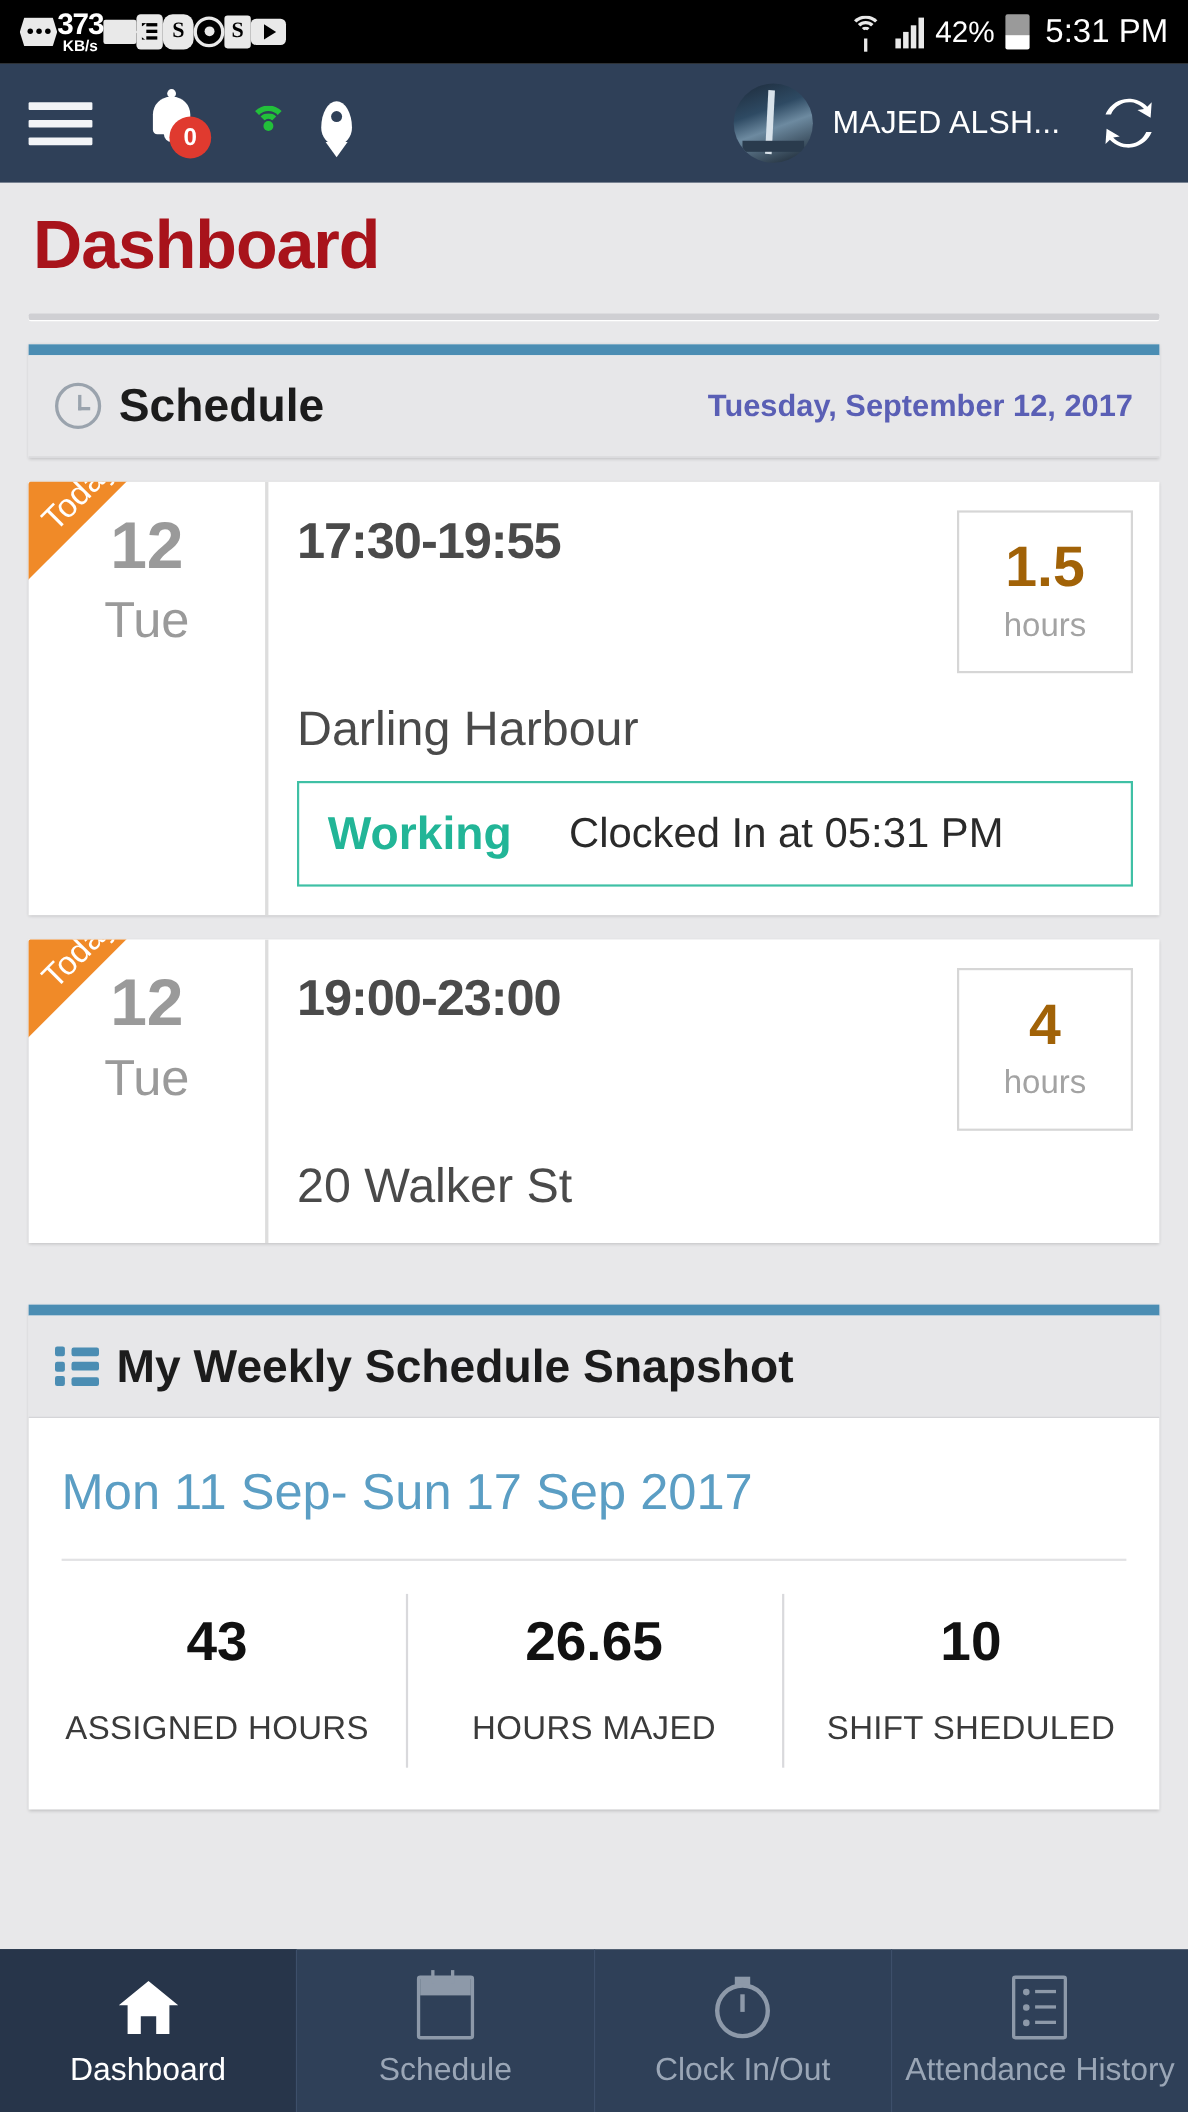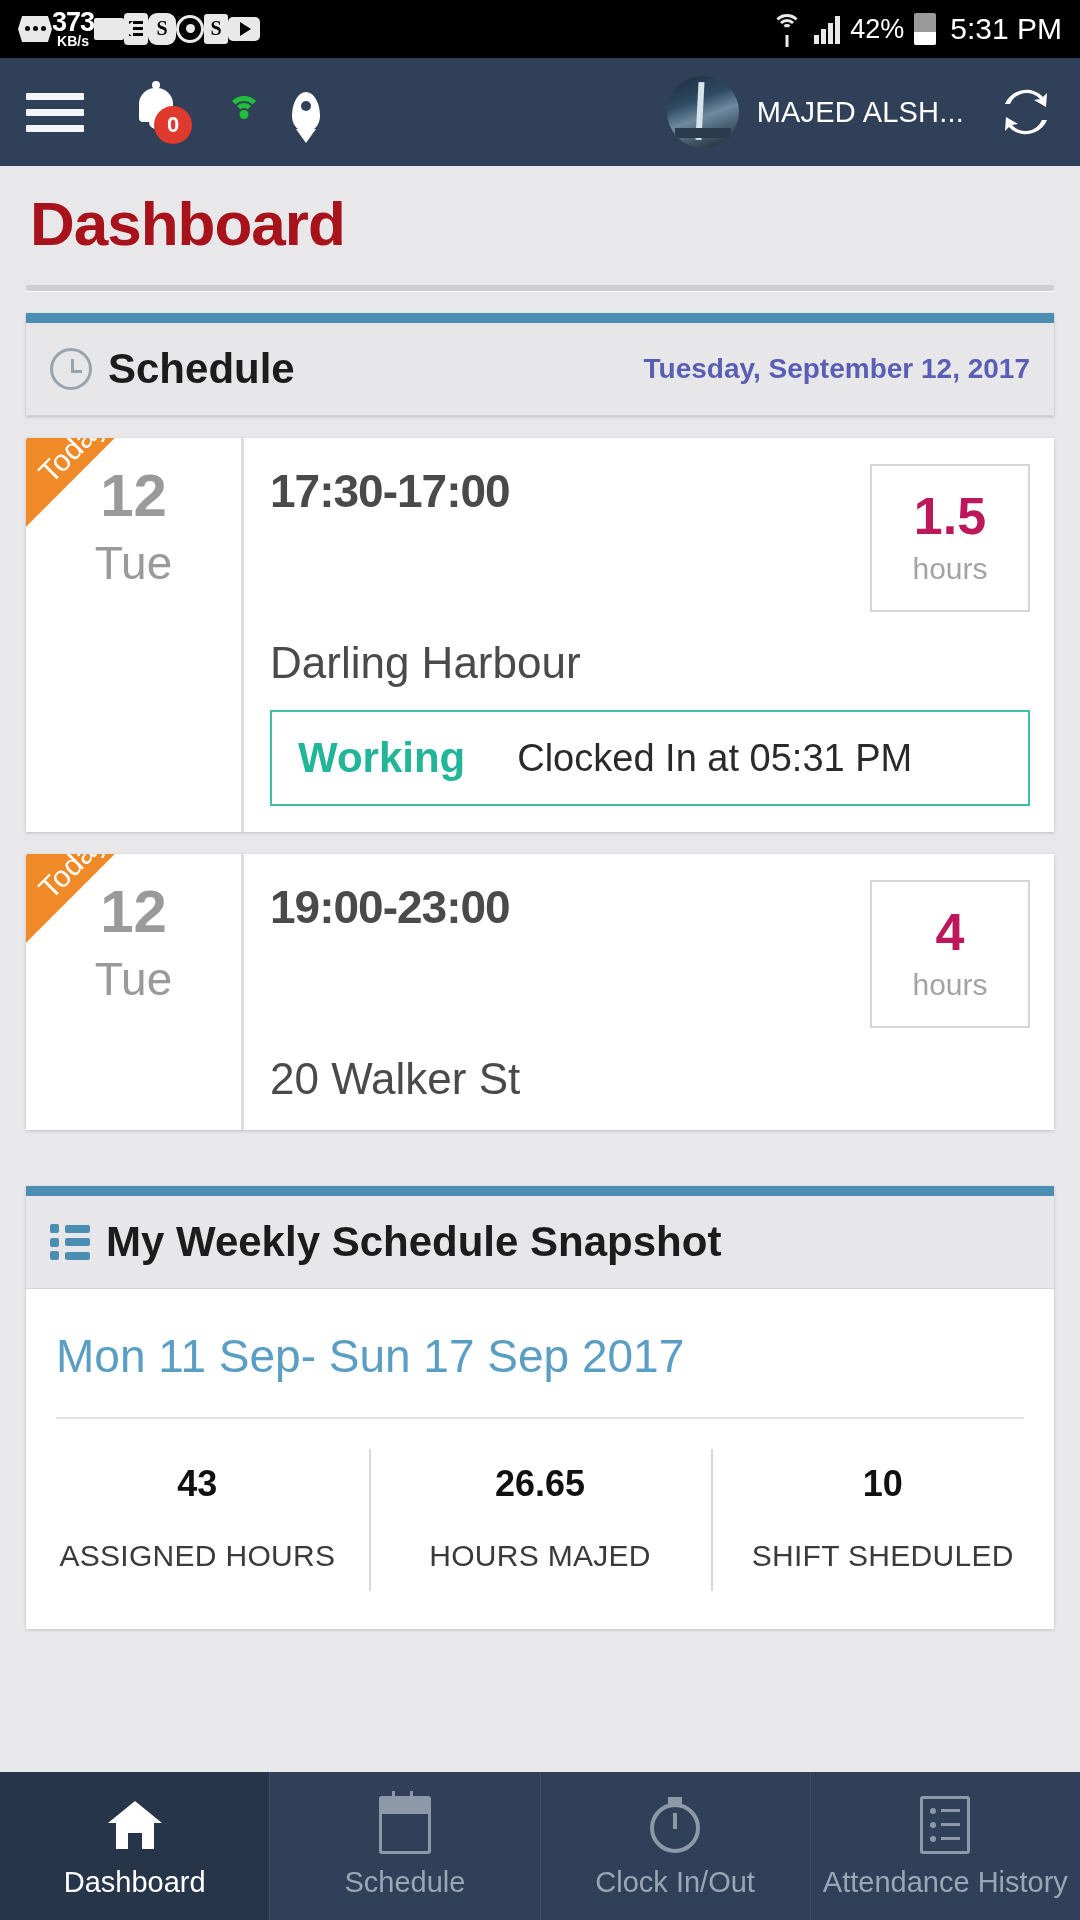--- a/index.html
+++ b/index.html
@@ -130,37 +130,37 @@
   }
   .daycol .d{font-size:60px;font-weight:bold;line-height:1;}
   .daycol .w{font-size:46px;margin-top:10px;}
   .shift-body{flex:1;border-left:3px solid #ddd;padding:26px 24px 26px 26px;min-width:0;}
   .shift-top{display:flex;align-items:flex-start;}
   .stime{font-size:46px;font-weight:bold;color:#4a4a4a;letter-spacing:-1px;}
   .hrsbox{
     margin-left:auto;border:2px solid #d6d6d6;width:160px;height:148px;
     display:flex;flex-direction:column;align-items:center;justify-content:center;flex:none;
   }
-  .hrsbox .n{font-size:52px;font-weight:bold;color:#be185d;line-height:1;}
+  .hrsbox .n{font-size:52px;font-weight:bold;color:#a16207;line-height:1;}
   .hrsbox .l{font-size:30px;color:#a3a3a3;margin-top:10px;}
   .sloc{font-size:44px;color:#4a4a4a;margin-top:26px;}
   .status-row{
     margin-top:22px;border:2px solid #3fc0a5;display:flex;align-items:center;
     padding:22px 26px;gap:52px;
   }
   .status-row .s{color:#22b597;font-size:42px;font-weight:bold;}
   .status-row .v{color:#2a2a2a;font-size:38px;}
 
   
   .week-range{color:#5b9ec4;font-size:46px;padding:40px 30px 34px;}
   .week-sep{height:2px;background:#e2e2e4;margin:0 30px;}
   .stats{display:flex;padding:44px 0 56px;}
   .stat{flex:1;text-align:center;position:relative;}
   .stat + .stat:before{content:"";position:absolute;left:0;top:-14px;bottom:-18px;width:2px;background:#d9d9dc;}
-  .stat .num{font-size:36px;font-weight:bold;color:#111;}
+  .stat .num{font-size:50px;font-weight:bold;color:#111;}
   .stat .lab{font-size:30px;color:#3a3a3a;margin-top:34px;letter-spacing:.3px;}
 
   
   .bottomnav{
     position:absolute;left:0;bottom:0;width:1080px;height:148px;
     background:#2f4058;display:flex;
   }
   .nav{
     flex:1;display:flex;flex-direction:column;align-items:center;justify-content:center;
     gap:10px;border-right:1px solid #3d4f6a;color:#9aa6b6;position:relative;
@@ -268,21 +268,21 @@
   </div>
 
   <div class="shift">
     <div class="ribbon">Today</div>
     <div class="daycol">
       <div class="d">12</div>
       <div class="w">Tue</div>
     </div>
     <div class="shift-body">
       <div class="shift-top">
-        <div class="stime">17:30-17:00</div>
+        <div class="stime">17:30-19:55</div>
         <div class="hrsbox">
           <div class="n">1.5</div>
           <div class="l">hours</div>
         </div>
       </div>
       <div class="sloc">Darling Harbour</div>
       <div class="status-row">
         <div class="s">Working</div>
         <div class="v">Clocked In at 05:31 PM</div>
       </div>

